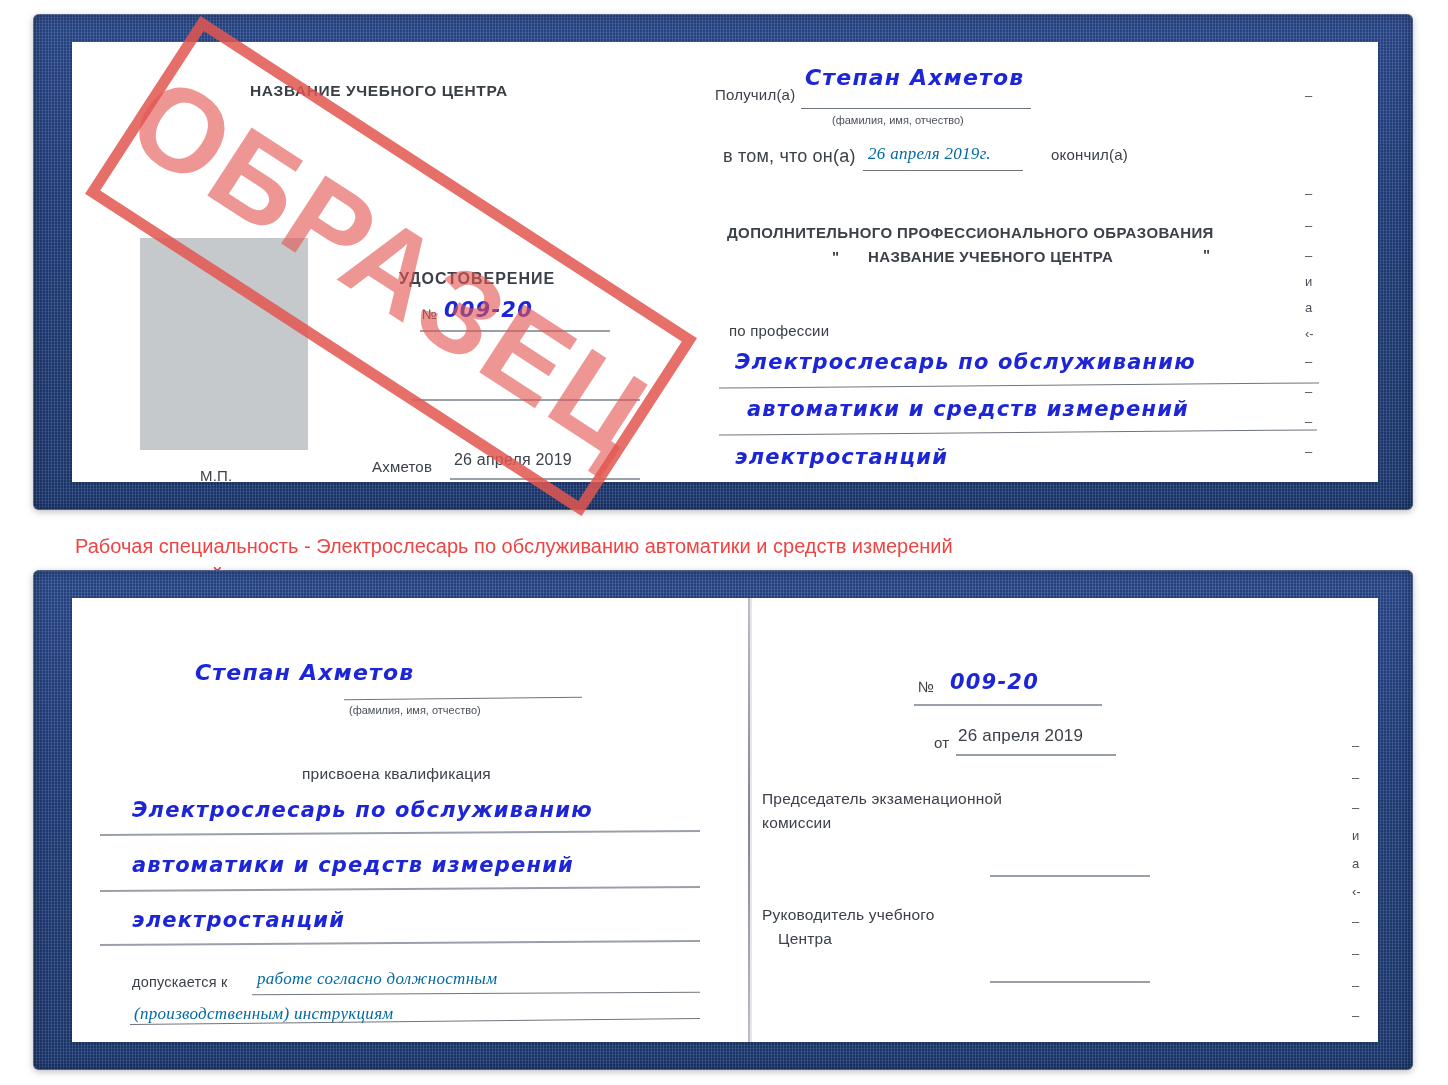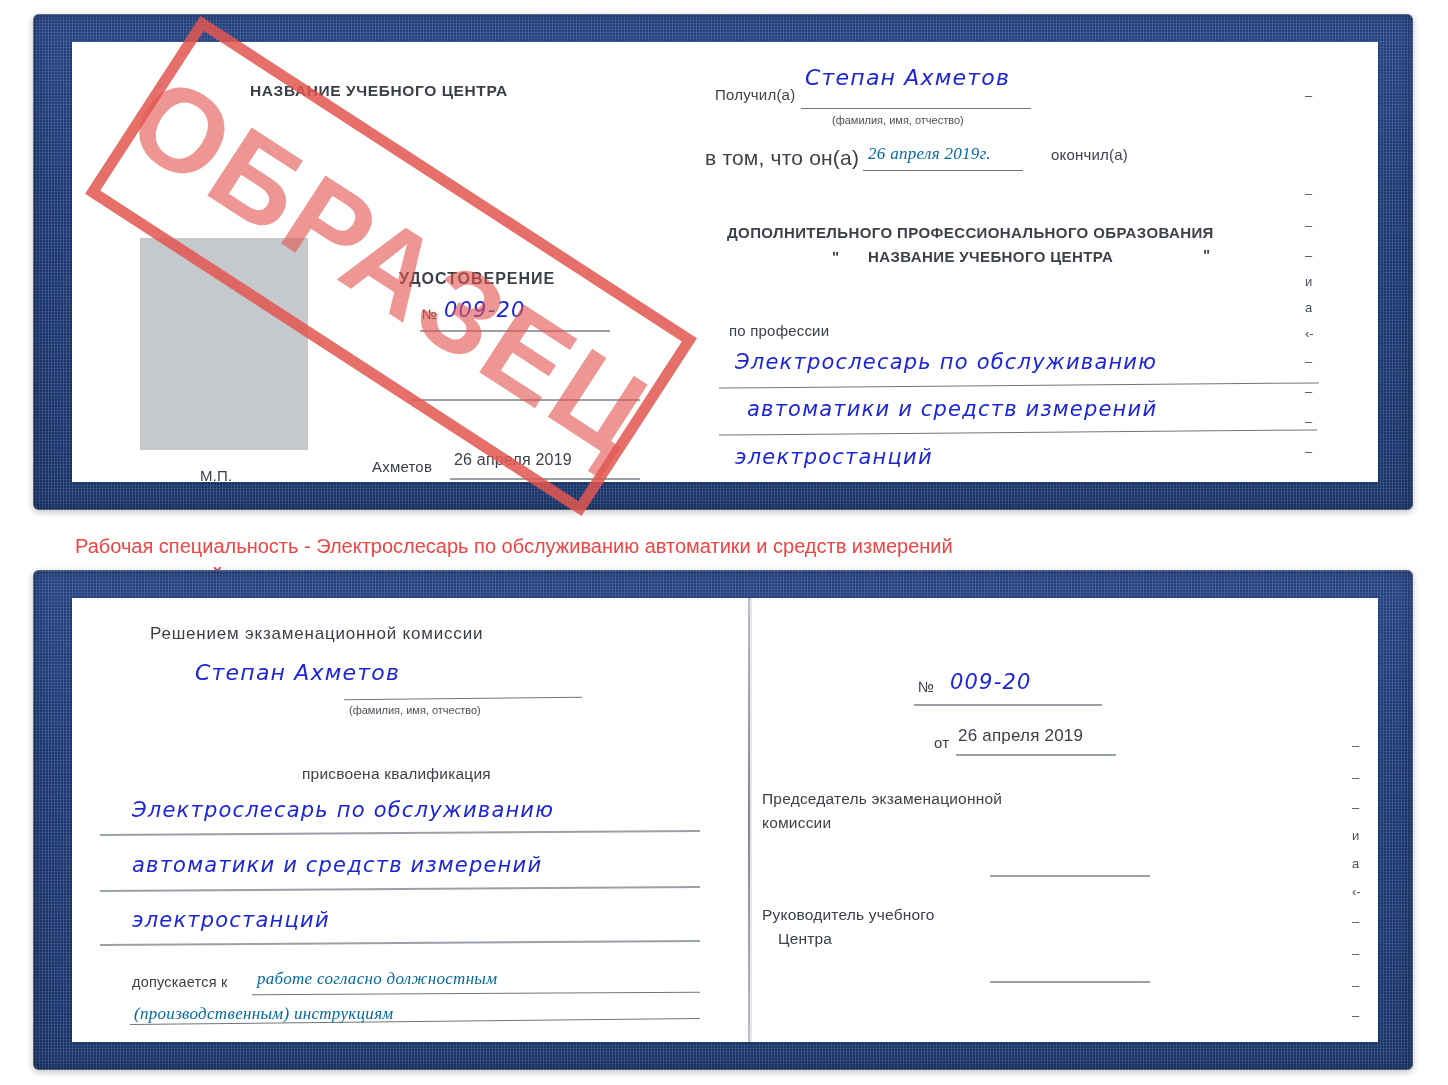--- a/index.html
+++ b/index.html
@@ -34,21 +34,21 @@
          background:linear-gradient(90deg,rgba(0,0,0,.10),rgba(0,0,0,0));}
 
   
   .t{position:absolute;white-space:nowrap;}
   .printed{color:#3c4149;font-size:15px;letter-spacing:.2px;}
   .printed.b{font-weight:bold;}
   .small{font-size:11px;color:#4a5059;}
   .center-head{font-weight:bold;font-size:15.5px;letter-spacing:.6px;color:#3a3f46;}
   .hand{
     font-family:"DejaVu Sans","Liberation Sans",sans-serif;
-    color:#1d26d6;font-style:italic;font-size:21px;letter-spacing:1.2px;
+    color:#1d26d6;font-style:italic;font-size:21px;letter-spacing:1.2px;font-weight:bold;
   }
   .serif-hand{
     font-family:"Liberation Serif","DejaVu Serif",serif;
     font-style:italic;color:#0369a1;font-size:17px;letter-spacing:.3px;
   }
   .rule{position:absolute;height:2px;background:#9aa0a8;}
   .rule.thin{height:1px;background:#6f757d;}
   .photo-box{position:absolute;background:#c6c9cc;}
 
   
@@ -101,21 +101,21 @@
 
     <div class="spine" style="left:676px;"></div>
     <div class="shadowstrip" style="left:678px;"></div>
 
     <div class="page right" style="width:673px;">
       <div class="t printed" style="left:10px;top:44px;font-size:15px;">Получил(а)</div>
       <div class="t hand" style="left:100px;top:23px;font-size:22px;">Степан Ахметов</div>
       <div class="rule thin" style="left:96px;top:66px;width:230px;"></div>
       <div class="t small" style="left:127px;top:72px;">(фамилия, имя, отчество)</div>
 
-      <div class="t printed" style="left:0;top:104px;font-size:21px;">в том, что он(а)</div>
+      <div class="t printed" style="left:18px;top:104px;font-size:18px;">в том, что он(а)</div>
       <div class="t serif-hand" style="left:163px;top:102px;">26 апреля 2019г.</div>
       <div class="rule thin" style="left:158px;top:128px;width:160px;"></div>
       <div class="t printed" style="left:346px;top:104px;font-size:15px;">окончил(а)</div>
 
       <div class="t printed b" style="left:22px;top:182px;font-size:15px;letter-spacing:.4px;">ДОПОЛНИТЕЛЬНОГО ПРОФЕССИОНАЛЬНОГО ОБРАЗОВАНИЯ</div>
       <div class="t printed b" style="left:127px;top:206px;font-size:15px;">"</div>
       <div class="t printed b" style="left:163px;top:206px;font-size:15px;letter-spacing:.4px;">НАЗВАНИЕ УЧЕБНОГО ЦЕНТРА</div>
       <div class="t printed b" style="left:498px;top:204px;font-size:15px;">"</div>
 
       <div class="t printed" style="left:24px;top:280px;font-size:15px;">по профессии</div>
@@ -146,21 +146,20 @@
 <div class="stamp" style="left:95px;top:160px;width:570px;height:190px;transform:rotate(33deg);">ОБРАЗЕЦ</div>
 
 <div class="caption" style="left:75px;top:532px;">Рабочая специальность - Электрослесарь по обслуживанию автоматики и средств измерений электростанций</div>
 
 <div class="book" style="left:33px;top:570px;width:1380px;height:500px;">
   <div class="cover"></div>
 
   <div class="pagewrap" style="left:39px;top:28px;width:1306px;height:444px;">
 
     <div class="page left" style="width:662px;">
-      <div class="t center-head" style="left:78px;top:26px;font-size:17px;font-weight:normal;letter-spacing:.8px;">Решением экзаменационной комиссии</div>
 
       <div class="t hand" style="left:123px;top:62px;font-size:22px;">Степан Ахметов</div>
       <div class="rule thin" style="left:272px;top:100px;width:238px;transform:rotate(-.6deg);"></div>
       <div class="t small" style="left:277px;top:106px;">(фамилия, имя, отчество)</div>
 
       <div class="t printed" style="left:230px;top:167px;font-size:15.5px;">присвоена квалификация</div>
 
       <div class="t hand" style="left:60px;top:200px;">Электрослесарь по обслуживанию</div>
       <div class="rule" style="left:28px;top:234px;width:600px;transform:rotate(-.4deg);"></div>
 

